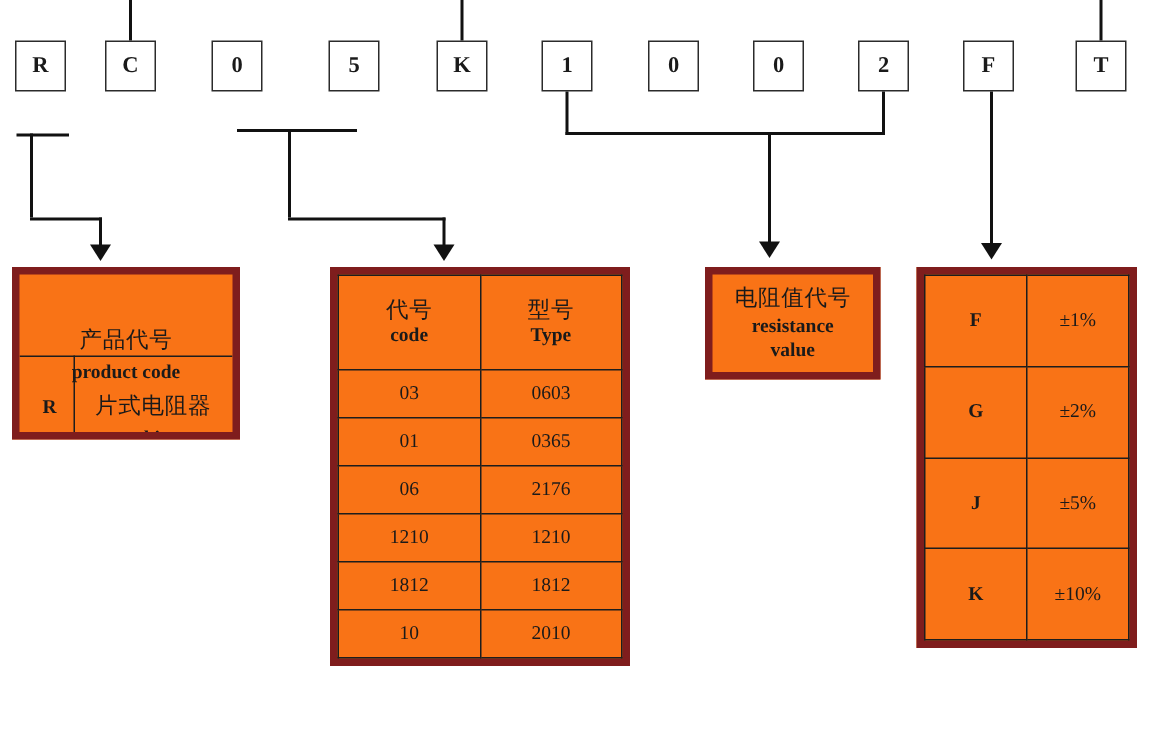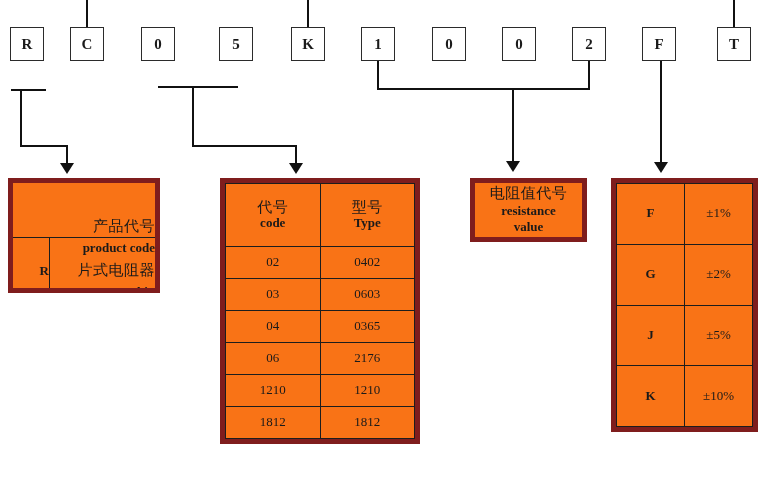--- a/index.html
+++ b/index.html
@@ -79,21 +79,21 @@
   #product-code-panel { overflow: hidden; }
   #product-code-panel .pc-grid {
     position: absolute; inset: 0;
   }
   #product-code-panel .pc-hline {
     position: absolute; left: 0; right: 0; height: 1px; background: #1d1d1d;
   }
   #product-code-panel .pc-vline {
     position: absolute; width: 1px; background: #1d1d1d;
   }
-  .pc-text { position: absolute; text-align: right; white-space: nowrap; }
+  .pc-text { position: absolute; text-align: center; white-space: nowrap; }
 
   .tol-small { font-size: 12px; line-height: 1.22; }
 </style>
 </head>
 <body>
 
 <div id="diagram">
 
   <div class="charbox" style="left:10px;  top:27px;">R</div>
   <div class="charbox" style="left:70px;  top:27px;">C</div>
@@ -151,48 +151,48 @@
           <td>
             <div class="cn">代号</div>
             <div class="en">code</div>
           </td>
           <td>
             <div class="cn">型号</div>
             <div class="en">Type</div>
           </td>
         </tr>
         <tr>
-          <td>02</td>
-          <td>0402</td>
-        </tr>
-        <tr>
           <td>03</td>
           <td>0603</td>
         </tr>
         <tr>
-          <td>04</td>
+          <td>01</td>
           <td>0365</td>
         </tr>
         <tr>
           <td>06</td>
           <td>2176</td>
         </tr>
         <tr>
           <td>1210</td>
           <td>1210</td>
         </tr>
         <tr>
           <td>1812</td>
           <td>1812</td>
         </tr>
+        <tr>
+          <td>10</td>
+          <td>2010</td>
+        </tr>
       </tbody>
     </table>
   </div>
 
-  <div class="panel textpanel" id="resistance-value-panel" style="left:470px; top:178px; width:117px; height:64px;">
+  <div class="panel textpanel" id="resistance-value-panel" style="left:470px; top:178px; width:117px; height:75px;">
     <div class="cn">电阻值代号</div>
     <div class="en">resistance</div>
     <div class="en">value</div>
   </div>
 
   <div class="panel" id="tolerance-panel" style="left:611px; top:178px; width:147px; height:254px;">
     <table class="tbl">
       <tbody>
         <tr style="height:32px;">
           <td class="bold">F</td>

